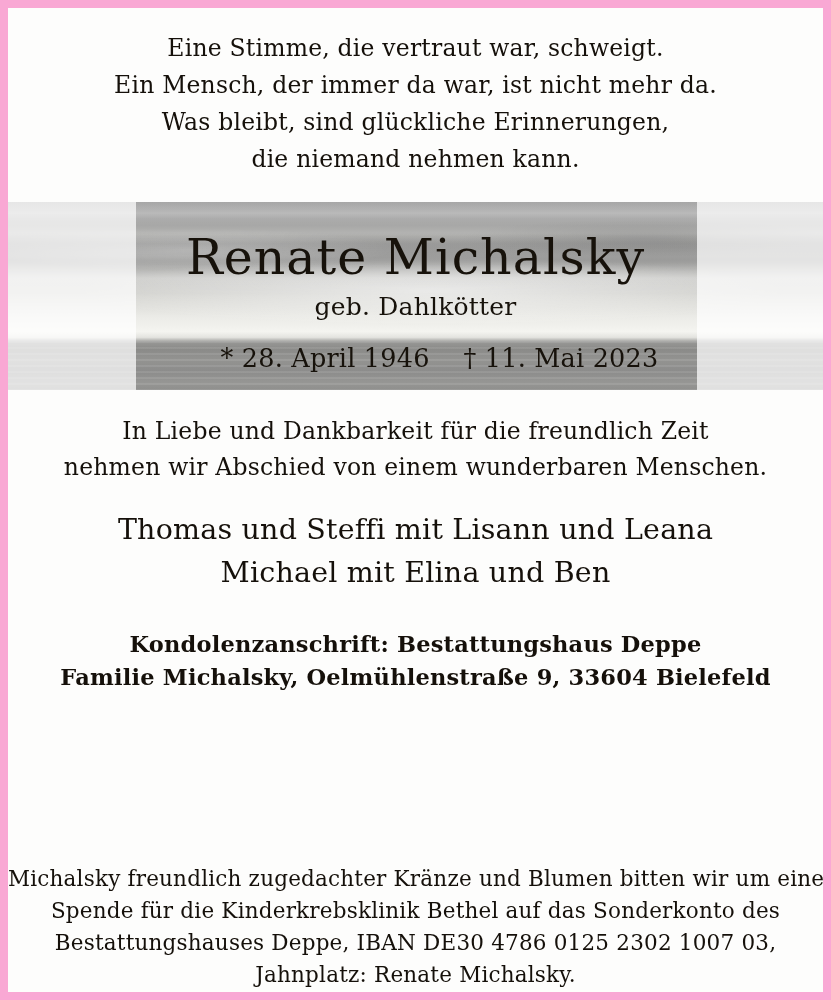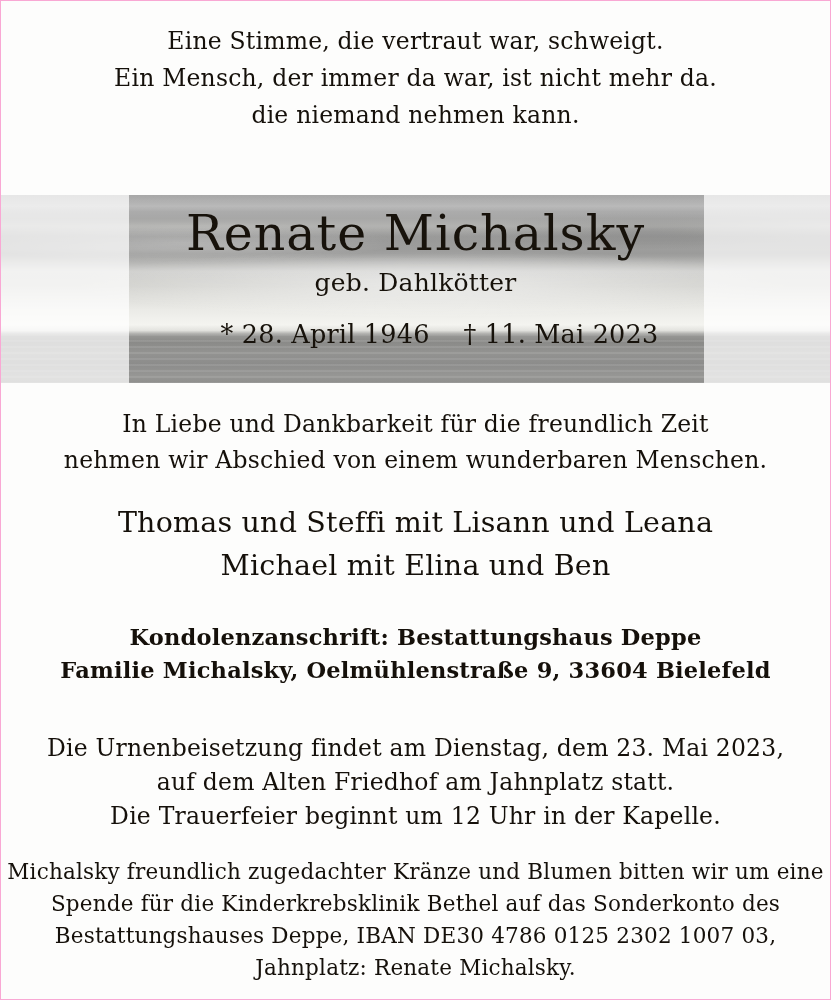--- a/index.html
+++ b/index.html
@@ -12,21 +12,21 @@
     height: 1000px;
     font-family: "DejaVu Sans", sans-serif;
   }
 
   #obituary-card {
     position: relative;
     box-sizing: border-box;
     width: 831px;
     height: 1000px;
     background: #ffffff;
-    border: 1px solid #f9a8d4;
+    border: 8px solid #f9a8d4;
     overflow: hidden;
   }
 
   .inner {
     position: relative;
     width: 100%;
     height: 100%;
     background: #fdfdfc;
   }
 
@@ -119,21 +119,21 @@
   .veil-left  { left: 0;  width: 128px; }
   .veil-right { right: 0; width: 126px; }
 
   #banner-text {
     position: absolute;
     inset: 0;
     display: flex;
     flex-direction: column;
     align-items: center;
     justify-content: flex-start;
-    padding-top: 10px;
+    padding-top: 27px;
     box-sizing: border-box;
   }
   #deceased-name {
     font-size: 49px;
     line-height: 58px;
     letter-spacing: 1px;
     color: #17120b;
   }
   #maiden-name {
     font-size: 25px;
@@ -213,20 +213,21 @@
 </style>
 </head>
 <body>
 
 <div id="obituary-card">
   <div class="inner">
 
     <div id="poem-block">
       <div class="txt line">Eine Stimme, die vertraut war, schweigt.</div>
       <div class="txt line">Ein Mensch, der immer da war, ist nicht mehr da.</div>
+      <div class="txt line">Was bleibt, sind glückliche Erinnerungen,</div>
       <div class="txt line">die niemand nehmen kann.</div>
     </div>
 
     <div id="photo-banner">
       <div class="seascape"></div>
       <div class="clouds"></div>
       <div class="sea-bands"></div>
       <div class="veil veil-left"></div>
       <div class="veil veil-right"></div>
 
@@ -245,25 +246,20 @@
     <div id="survivors-block">
       <div class="txt line">Thomas und Steffi mit Lisann und Leana</div>
       <div class="txt line">Michael mit Elina und Ben</div>
     </div>
 
     <div id="condolence-block">
       <div class="txt line">Kondolenzanschrift: Bestattungshaus Deppe</div>
       <div class="txt line">Familie Michalsky, Oelmühlenstraße 9, 33604 Bielefeld</div>
     </div>
 
-    <div id="service-block">
-      <div class="txt line">Die Urnenbeisetzung findet am Dienstag, dem 23. Mai 2023,</div>
-      <div class="txt line">auf dem Alten Friedhof am Jahnplatz statt.</div>
-      <div class="txt line">Die Trauerfeier beginnt um 12 Uhr in der Kapelle.</div>
-    </div>
 
     <div id="donation-block">
       <div class="txt line">Michalsky freundlich zugedachter Kränze und Blumen bitten wir um eine</div>
       <div class="txt line">Spende für die Kinderkrebsklinik Bethel auf das Sonderkonto des</div>
       <div class="txt line">Bestattungshauses Deppe, IBAN DE30 4786 0125 2302 1007 03,</div>
       <div class="txt line">Jahnplatz: Renate Michalsky.</div>
     </div>
 
   </div>
 </div>

